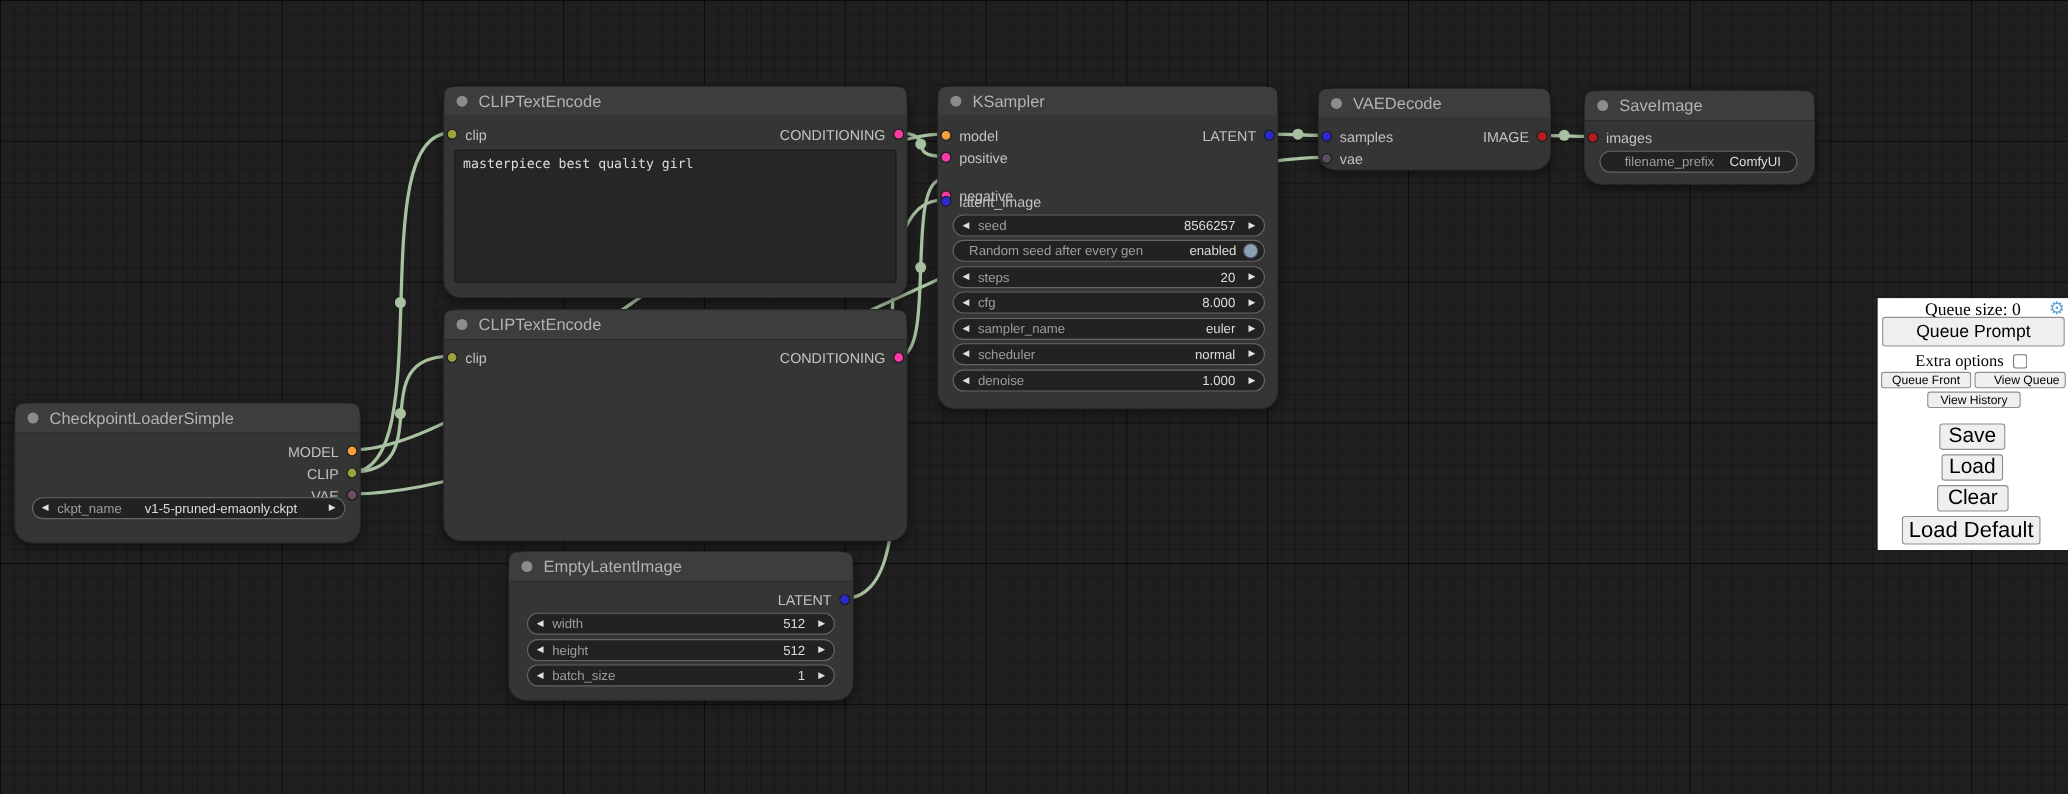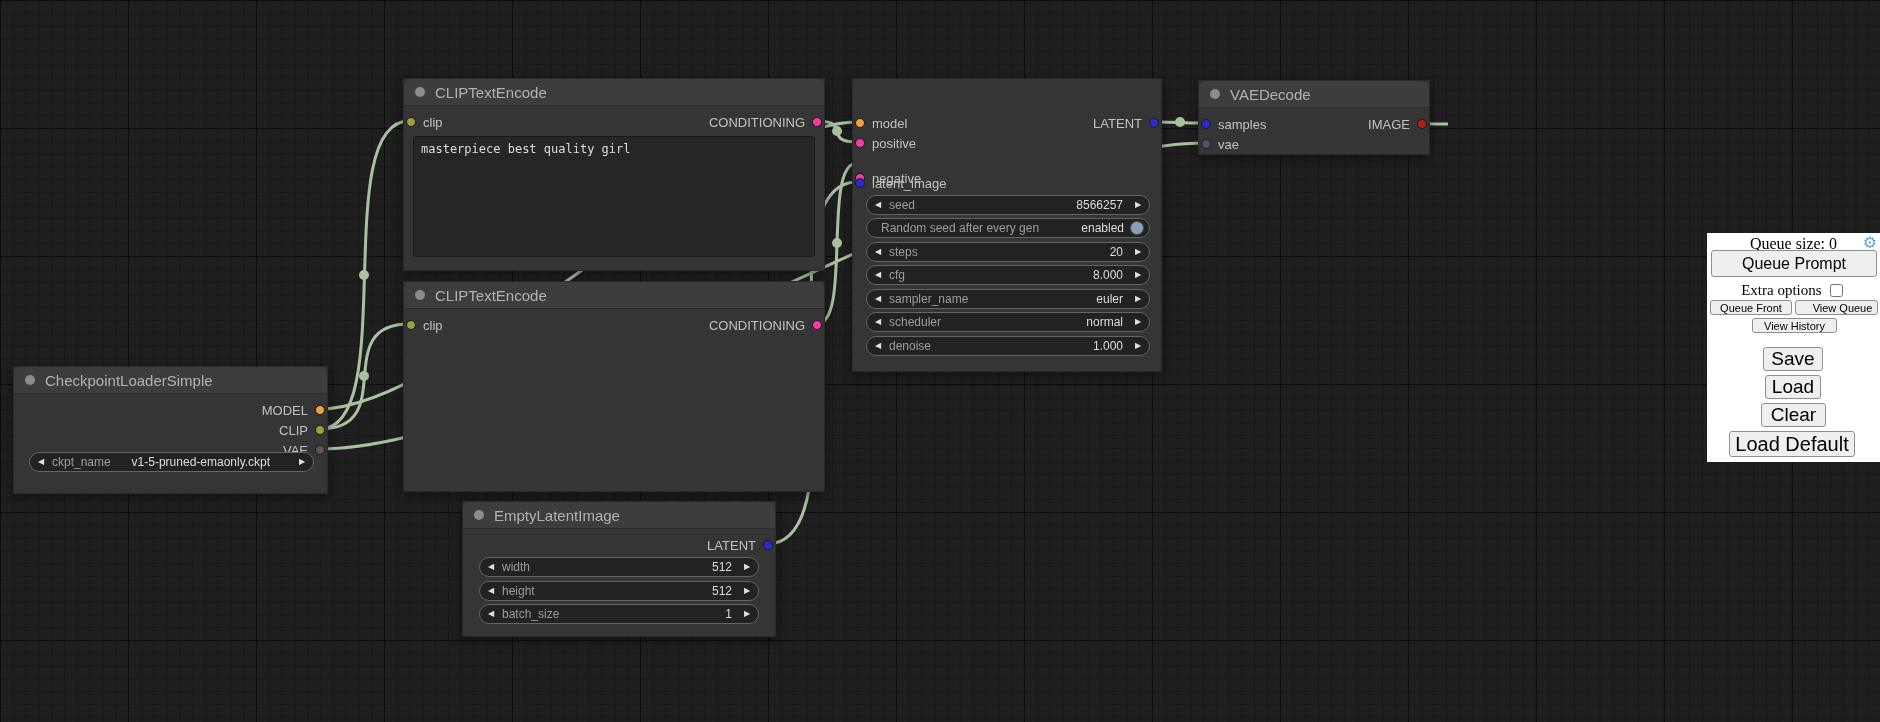--- a/index.html
+++ b/index.html
@@ -8,21 +8,21 @@
     background-color:#1f1f1f;
     background-image:
       linear-gradient(rgba(0,0,0,.50) 1px, transparent 1px),
       linear-gradient(90deg, rgba(0,0,0,.50) 1px, transparent 1px),
       linear-gradient(rgba(0,0,0,.22) 1px, transparent 1px),
       linear-gradient(90deg, rgba(0,0,0,.22) 1px, transparent 1px);
     background-size:128px 128px,128px 128px,12.8px 12.8px,12.8px 12.8px;}
   #links{position:absolute;left:0;top:0;z-index:1;}
   .wire{fill:none;stroke-width:3px;}
   .node{position:absolute;z-index:2;background:#353535;border:1px solid #2a2a2a;
-    border-radius:0;box-shadow:0 3px 10px rgba(0,0,0,.45);overflow:visible;}
+    border-radius:16px;box-shadow:0 3px 10px rgba(0,0,0,.45);overflow:visible;}
   .titlebar{position:absolute;left:0;top:0;right:0;height:27px;background:#3d3d3d;
     border-radius:7px 7px 0 0;border-bottom:1px solid #2b2b2b;
     display:flex;align-items:center;padding-left:11px;box-sizing:border-box;}
   .collapse-dot{width:10px;height:10px;border-radius:50%;background:#8c8c8c;margin-right:10px;flex:none;}
   .ntitle{color:#b2b2b2;font-size:15px;white-space:nowrap;}
   .slot{position:absolute;height:16px;display:flex;align-items:center;gap:7px;
     font-size:13px;color:#c2c2c2;white-space:nowrap;}
   .slot.in{left:2px;}
   .slot.out{right:2px;flex-direction:row;}
   .sdot{width:10px;height:10px;border-radius:50%;border:1px solid #191919;box-sizing:border-box;flex:none;}
@@ -31,21 +31,21 @@
     font-size:12px;color:#9d9d9d;overflow:hidden;}
   .warrow{width:22px;text-align:center;font-size:8px;color:#e0e0e0;flex:none;line-height:18px;}
   .wlabel{flex:none;}
   .wvalue{margin-left:auto;color:#dcdcdc;padding-right:4px;}
   .wvalue.centered{flex:1;text-align:center;margin-left:0;padding-right:0;}
   .toggle-dot{width:14px;height:14px;border-radius:50%;margin:0 5px 0 2px;flex:none;border:1px solid #45505e;box-sizing:border-box;}
   .prompt-text{position:absolute;background:#262626;border:1px solid #1a1a1a;border-radius:3px;
     color:#dddddd;font-family:"DejaVu Sans Mono",monospace;font-size:12px;
     padding:5px 7px;box-sizing:border-box;resize:none;outline:none;line-height:15px;}
   
-  #queue-panel{position:absolute;z-index:4;background:#ffffff;color:#000;}
+  #queue-panel{position:absolute;z-index:4;background:#ffffff;color:#000;margin-top:38px;}
   .qserif{font-family:"Liberation Serif",serif;}
   .qbtn{position:absolute;background:#efefef;border:1px solid #8f8f8f;border-radius:3px;
     color:#000;font-family:"Liberation Sans",sans-serif;display:flex;align-items:center;
     justify-content:center;box-sizing:border-box;cursor:default;padding:0;}
   .gear{position:absolute;color:#5ea7d8;font-size:16px;line-height:16px;}
 </style>
 </head>
 <body>
 
 <div id="canvas">
@@ -121,20 +121,24 @@
       <span class="sdot" style="background-color: rgb(155, 161, 60);"></span>
       <span>clip</span>
     </div>
     <div class="slot out" style="top:35px">
       <span>CONDITIONING</span>
       <span class="sdot" style="background-color: rgb(251, 59, 165);"></span>
     </div>
   </div>
 
   <div class="node" style="left:852px;top:78px;width:308px;height:292px;">
+    <div class="titlebar">
+      <span class="collapse-dot"></span>
+      <span class="ntitle">KSampler</span>
+    </div>
     <div class="slot in" style="top:36px">
       <span class="sdot" style="background-color: rgb(243, 160, 60);"></span>
       <span>model</span>
     </div>
     <div class="slot in" style="top:56px">
       <span class="sdot" style="background-color: rgb(251, 59, 165);"></span>
       <span>positive</span>
     </div>
     <div class="slot in" style="top:91px">
       <span class="sdot" style="background-color: rgb(251, 59, 165);"></span>
@@ -213,39 +217,53 @@
       <span class="warrow">▶</span>
     </div>
     <div class="widget" style="left:16px;top:102px;width:280px;">
       <span class="warrow">◀</span>
       <span class="wlabel">batch_size</span>
       <span class="wvalue">1</span>
       <span class="warrow">▶</span>
     </div>
   </div>
 
-  <div class="node" style="left:1198px;top:80px;width:210px;height:73px;padding-left:20px;">
+  <div class="node" style="left:1198px;top:80px;width:210px;height:73px;">
     <div class="titlebar">
       <span class="collapse-dot"></span>
       <span class="ntitle">VAEDecode</span>
     </div>
     <div class="slot in" style="top:35px">
       <span class="sdot" style="background-color: rgb(42, 42, 206);"></span>
       <span>samples</span>
     </div>
     <div class="slot in" style="top:55px">
       <span class="sdot" style="background-color: rgb(93, 74, 99);"></span>
       <span>vae</span>
     </div>
     <div class="slot out" style="top:35px">
       <span>IMAGE</span>
       <span class="sdot" style="background-color: rgb(181, 29, 29);"></span>
     </div>
   </div>
 
+  <div class="node" style="left:1440px;top:82px;width:208px;height:84px;">
+    <div class="titlebar">
+      <span class="collapse-dot"></span>
+      <span class="ntitle">SaveImage</span>
+    </div>
+    <div class="slot in" style="top:34px">
+      <span class="sdot" style="background-color: rgb(181, 29, 29);"></span>
+      <span>images</span>
+    </div>
+    <div class="widget" style="left:13px;top:54px;width:180px;padding-left:22px;">
+      <span class="wlabel">filename_prefix</span>
+      <span class="wvalue centered">ComfyUI</span>
+    </div>
+  </div>
 
   <div id="queue-panel" style="left:1707px;top:233px;width:173px;height:229px;">
     <div class="qserif" style="position:absolute;left:0;top:2px;width:100%;text-align:center;font-size:16px;">Queue size: 0</div>
     <span class="gear" style="right:3px;top:2px;">⚙</span>
     <button class="qbtn" style="left:4px;top:17px;width:166px;height:27px;font-size:16px;">Queue Prompt</button>
     <div style="position:absolute;left:0;top:48px;width:100%;text-align:center;font-size:15px;">
       <span class="qserif">Extra options</span>
       <input type="checkbox" style="width: 13px; height: 13px; vertical-align: -2px;">
     </div>
     <button class="qbtn" style="left:3px;top:67px;width:82px;height:15px;font-size:11px;">Queue Front</button>

